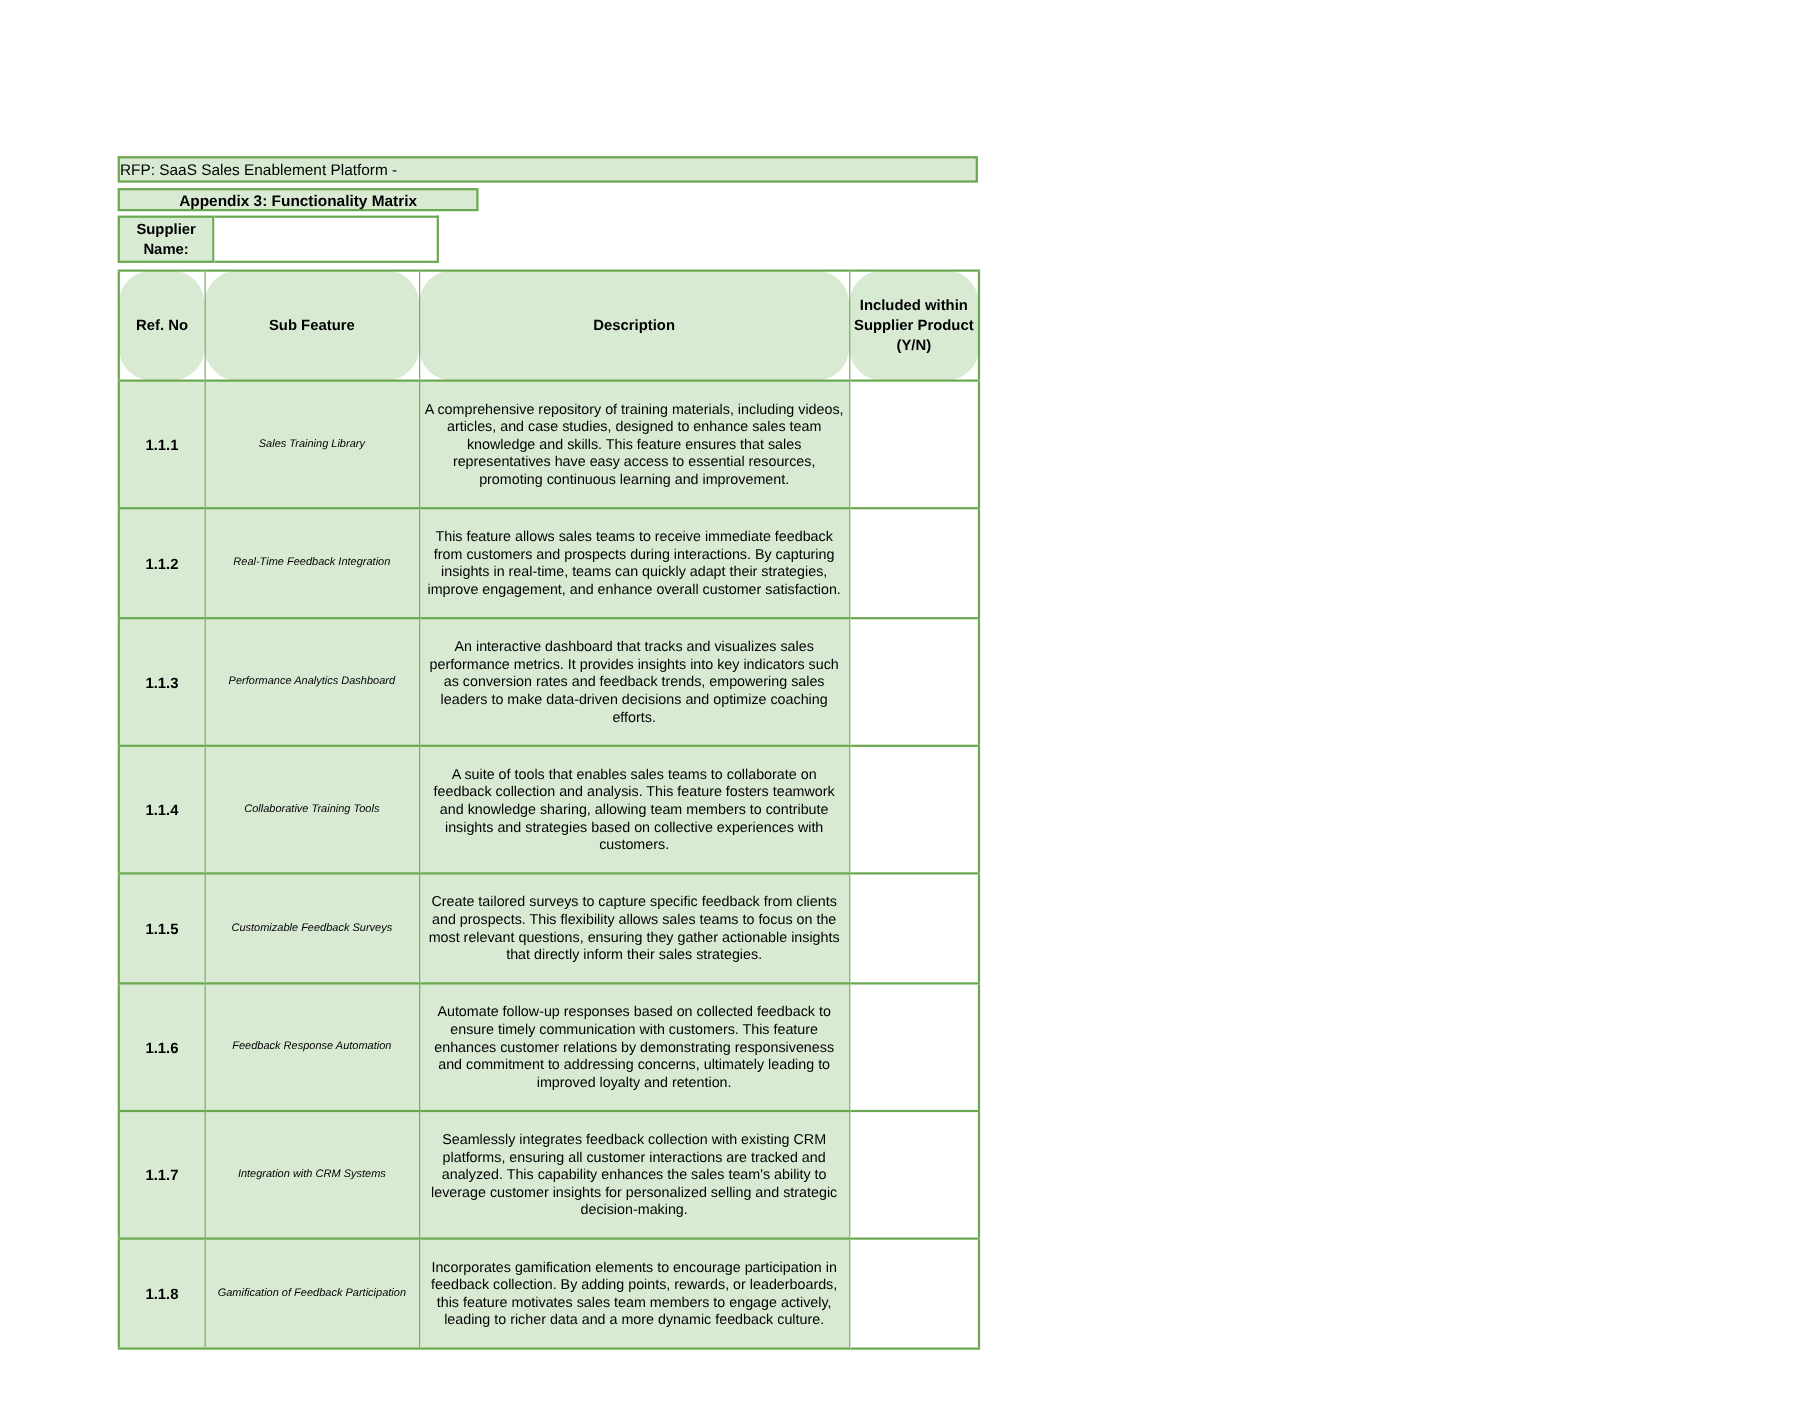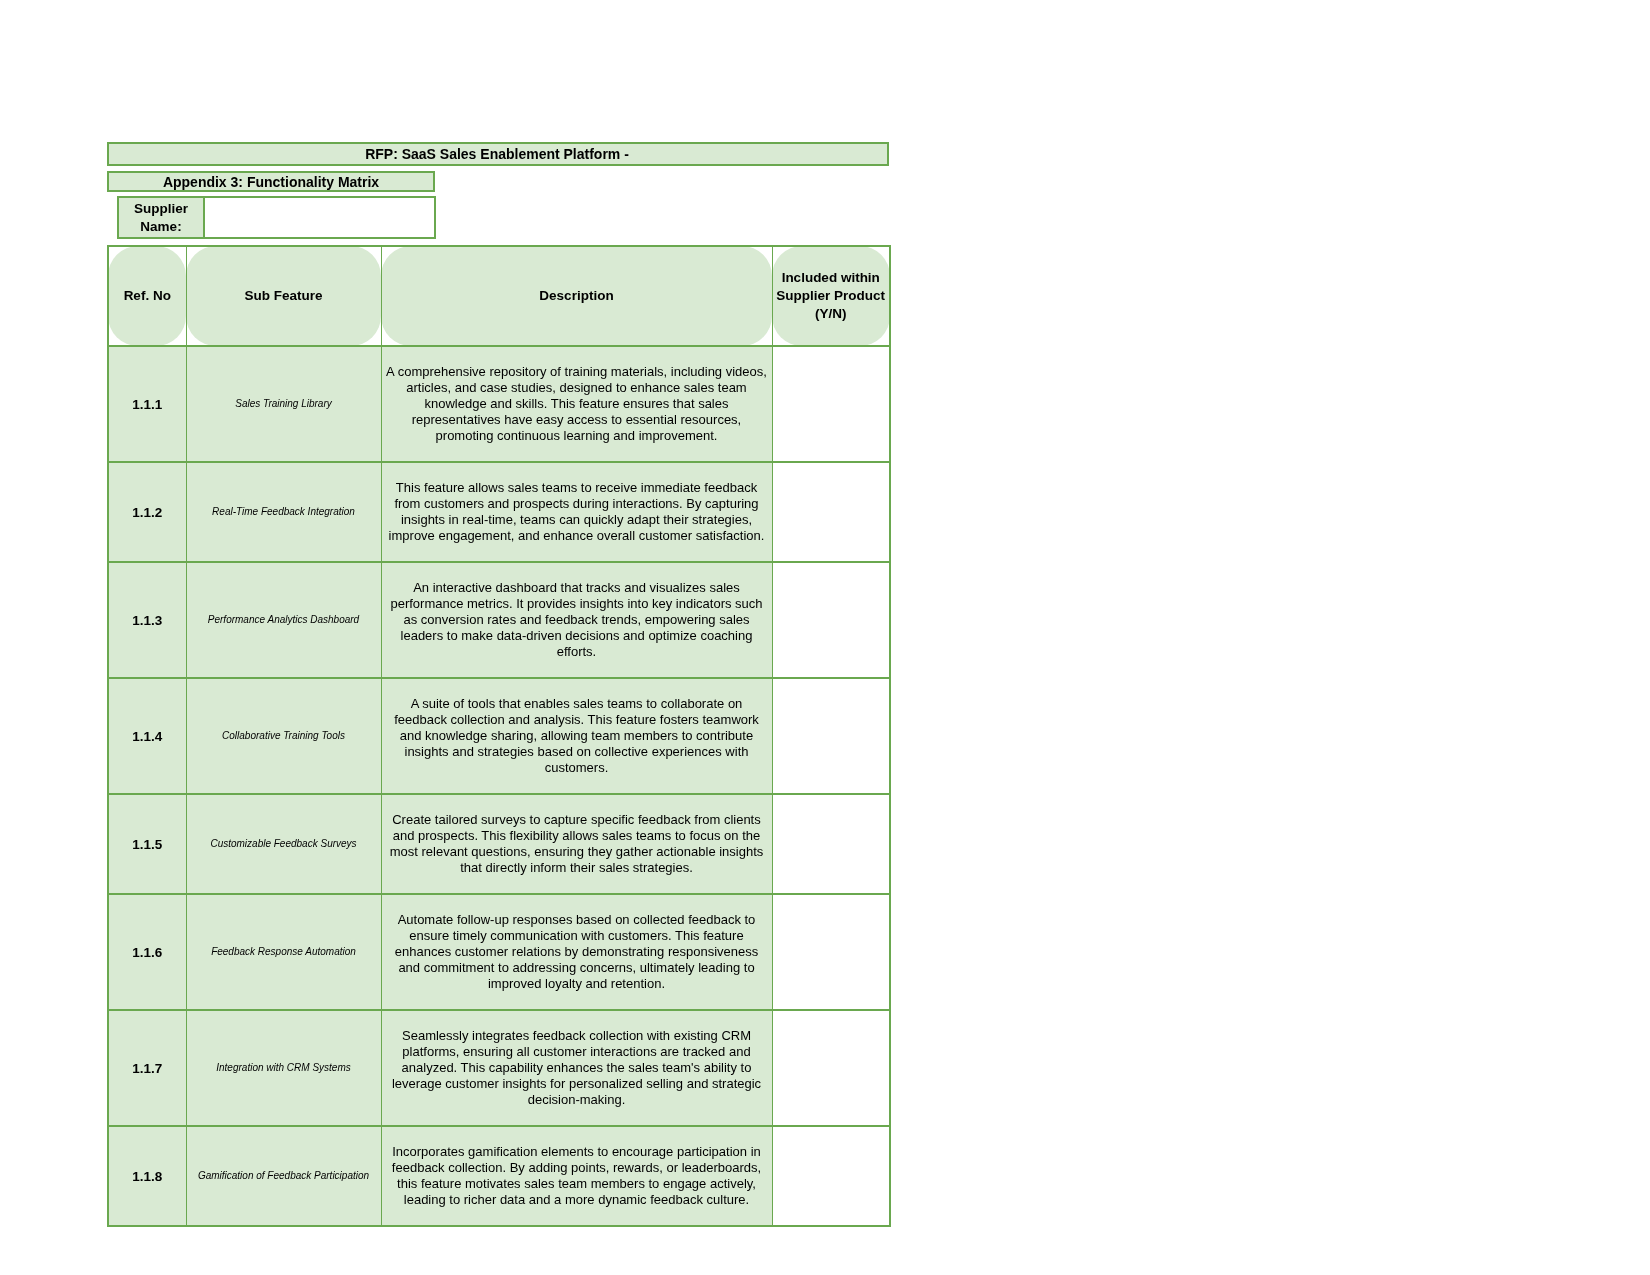--- a/index.html
+++ b/index.html
@@ -14,40 +14,40 @@
     color: #000;
   }
   .page { position: relative; width: 1650px; height: 1275px; overflow: hidden; }
 
   .banner {
     position: absolute; left: 107px; top: 142px;
     width: 782px; height: 24px;
     background: var(--green);
     border: 2px solid var(--bd);
     box-sizing: border-box;
-    display: flex; align-items: center; justify-content: center;
-    font-weight: bold; font-size: 14px;
+    display: flex; align-items: center; justify-content: flex-start;
+    font-weight: normal; font-size: 14px;
     white-space: nowrap; overflow: hidden;
     padding-right: 2px;
   }
 
   .appendix {
     position: absolute; left: 107px; top: 171px;
     width: 328px; height: 21px;
     background: var(--green);
     border: 2px solid var(--bd);
     box-sizing: border-box;
     display: flex; align-items: center; justify-content: center;
     font-weight: bold; font-size: 14px;
     white-space: nowrap;
   }
 
   .supplier {
-    position: absolute; left: 117px; top: 196px;
-    width: 319px; height: 43px;
+    position: absolute; left: 107px; top: 196px;
+    width: 292px; height: 43px;
     display: flex;
   }
   .supplier-label {
     width: 88px; box-sizing: border-box;
     background: var(--green);
     border: 2px solid var(--bd);
     font-weight: bold; font-size: 13.5px; line-height: 1.3;
     display: flex; align-items: center; justify-content: center;
     text-align: center;
   }

